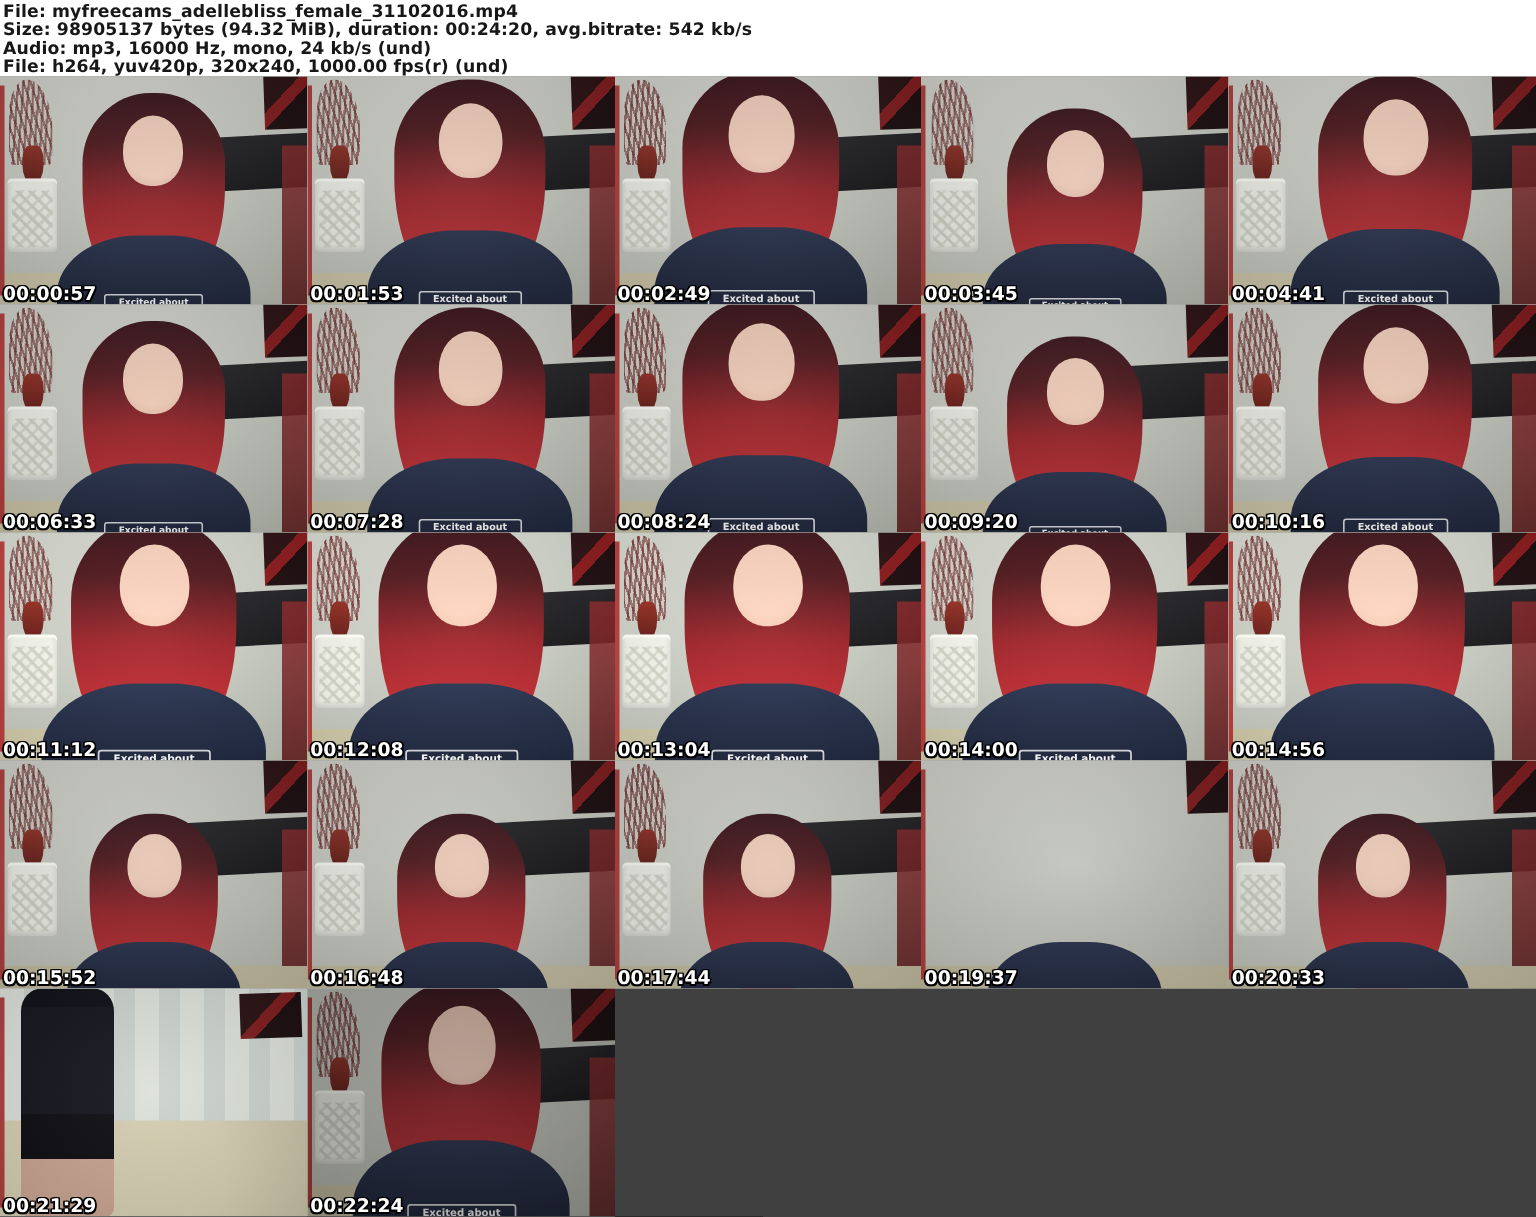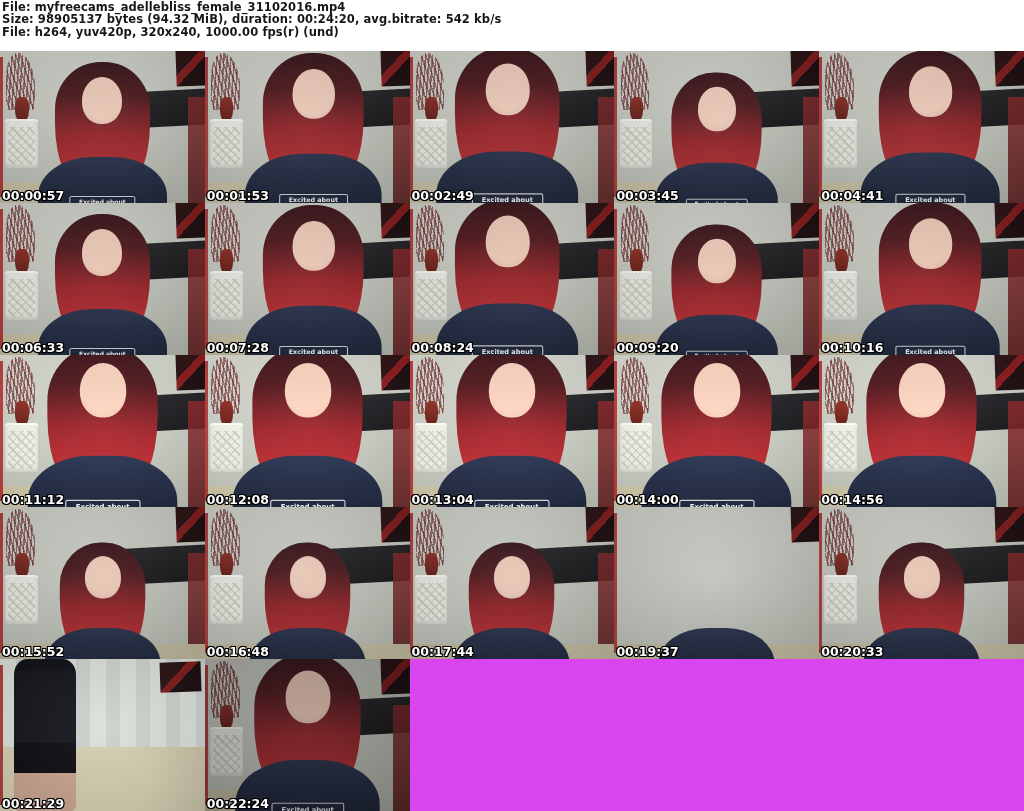--- a/index.html
+++ b/index.html
@@ -2,21 +2,21 @@
 <html style="--ts-color: #ffffff; --ts-outline: #000000;"><head>
 <meta charset="utf-8">
 <style>
   html, body { margin: 0; padding: 0; }
   body {
     width: 1024px; height: 811px;
     background: #000;
     font-family: "DejaVu Sans", sans-serif;
     overflow: hidden;
   }
-  .sheet { width: 1024px; height: 811px; background: #d946ef; position: relative; }
+  .sheet { width: 1024px; height: 811px; background: #404040; position: relative; }
 
   
   .file-header {
     height: 51px; background: #fff; color: #171717;
     padding: 1px 0 0 2px; box-sizing: border-box;
     font-size: 11.5px; font-weight: bold; line-height: 12.4px;
     letter-spacing: 0.1px; white-space: nowrap; overflow: hidden;
   }
   .info-line .lbl { margin-right: 4px; }
 
@@ -138,20 +138,23 @@
 <div class="sheet">
 
   <div class="file-header">
     <div class="info-line">
       <span class="lbl">File:</span><span class="val">myfreecams_adellebliss_female_31102016.mp4</span>
     </div>
     <div class="info-line">
       <span class="lbl">Size:</span><span class="val">98905137 bytes (94.32 MiB), duration: 00:24:20, avg.bitrate: 542 kb/s</span>
     </div>
     <div class="info-line">
+      <span class="lbl">Audio:</span><span class="val">mp3, 16000 Hz, mono, 24 kb/s (und)</span>
+    </div>
+    <div class="info-line">
       <span class="lbl">File:</span><span class="val">h264, yuv420p, 320x240, 1000.00 fps(r) (und)</span>
     </div>
   </div>
 
   <div class="grid" id="grid">
   <div class="cell">
     <div class="scene">
       <div class="painting"></div>
       <div class="desk"></div>
       <div class="twigs"></div>

